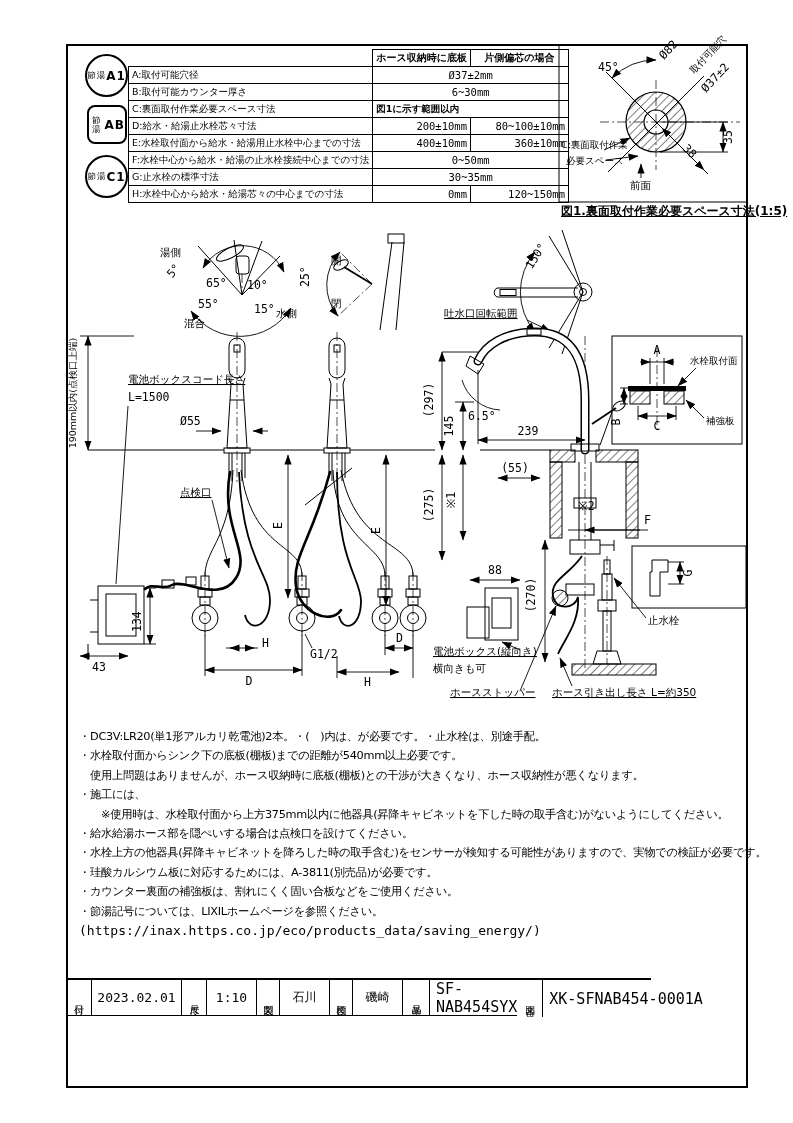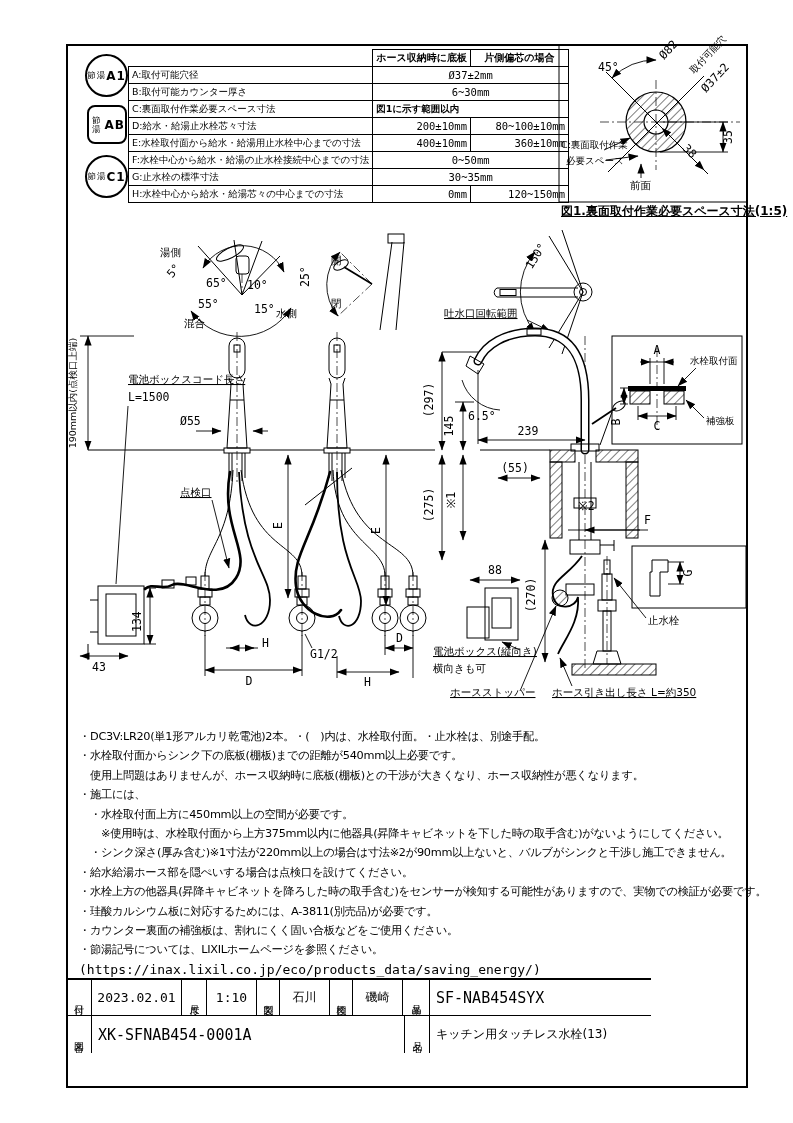--- a/index.html
+++ b/index.html
@@ -28,21 +28,21 @@
   .fig1-caption{position:absolute;left:561px;top:203px;font-size:12px;font-weight:bold;
                 text-decoration:underline;white-space:nowrap;}
 
   
   .notes{position:absolute;left:79px;top:727px;width:665px;}
   .note-line{font-size:11.3px;line-height:19.4px;white-space:pre;letter-spacing:-0.3px;}
   .note-line.url{font-family:"DejaVu Sans Mono","Liberation Mono",monospace;font-size:13px;letter-spacing:0;}
 
   
   .tblock{position:absolute;left:66px;top:978px;width:585px;height:110px;box-sizing:border-box;
-          border-top:2px solid #000;display:flex;flex-direction:column;}
+          border-top:2px solid #000;display:flex;flex-direction:row;}
   .trow{display:flex;box-sizing:border-box;border-bottom:1.5px solid #000;}
   .trow:last-child{border-bottom:none;}
   .tcell{box-sizing:border-box;border-right:1.5px solid #000;display:flex;align-items:center;justify-content:center;overflow:hidden;}
   .tcell:last-child{border-right:none;}
   .vlab{writing-mode:vertical-rl;text-orientation:upright;font-size:10px;line-height:1;letter-spacing:1px;}
   .tval{font-family:"DejaVu Sans Mono","Liberation Mono",monospace;font-size:13px;}
   .tval.big{font-size:15px;justify-content:flex-start;padding-left:6px;}
   .tname{font-size:12px;justify-content:flex-start;padding-left:6px;}
   .company{font-size:22px;font-weight:800;letter-spacing:1px;font-family:"DejaVu Sans","Liberation Sans",sans-serif;}
 
@@ -418,33 +418,31 @@
       <td>H:水栓中心から給水・給湯芯々の中心までの寸法</td>
       <td class="val">0mm</td>
       <td class="val">120~150mm</td>
     </tr>
   </tbody>
     </table>
 
   <div class="fig1-caption">図1.裏面取付作業必要スペース寸法(1:5)</div>
 
   <div class="notes">
-    <div class="note-line">・DC3V:LR20(単1形アルカリ乾電池)2本。・(　)内は、水栓取付面。・止水栓は、別途手配。</div>
+    <div class="note-line">・DC3V:LR20(単1形アルカリ乾電池)2本。・(　)内は、が必要です。・止水栓は、別途手配。</div>
     <div class="note-line">・水栓取付面からシンク下の底板(棚板)までの距離が540mm以上必要です。</div>
     <div class="note-line">　使用上問題はありませんが、ホース収納時に底板(棚板)との干渉が大きくなり、ホース収納性が悪くなります。</div>
     <div class="note-line">・施工には、</div>
-    <div class="note-line">　・水栓取付面上方に450mm以上の空間が必要です。</div>
     <div class="note-line">　　※使用時は、水栓取付面から上方375mm以内に他器具(昇降キャビネットを下した時の取手含む)がないようにしてください。</div>
-    <div class="note-line">　・シンク深さ(厚み含む)※1寸法が220mm以上の場合は寸法※2が90mm以上ないと、バルブがシンクと干渉し施工できません。</div>
     <div class="note-line">・給水給湯ホース部を隠ぺいする場合は点検口を設けてください。</div>
     <div class="note-line">・水栓上方の他器具(昇降キャビネットを降ろした時の取手含む)をセンサーが検知する可能性がありますので、実物での検証が必要です。</div>
     <div class="note-line">・珪酸カルシウム板に対応するためには、A-3811(別売品)が必要です。</div>
     <div class="note-line">・カウンター裏面の補強板は、割れにくく固い合板などをご使用ください。</div>
     <div class="note-line">・節湯記号については、LIXILホームページを参照ください。</div>
-    <div class="note-line url">(https://inax.lixil.co.jp/eco/products_data/saving_energy/)</div>
+    <div class="note-line url">(https://inax.https.co.jp/eco/products_data/saving_energy/)</div>
   </div>
 
   <div class="tblock">
     <div class="trow" style="height:36px;">
       <div class="tcell vlab" style="width:26px;">日付</div>
       <div class="tcell tval" style="width:90px;">2023.02.01</div>
       <div class="tcell vlab" style="width:25px;">尺度</div>
       <div class="tcell tval" style="width:50px;">1:10</div>
       <div class="tcell vlab" style="width:23px;">製図</div>
       <div class="tcell" style="width:50px;font-size:12px;">石川</div>

